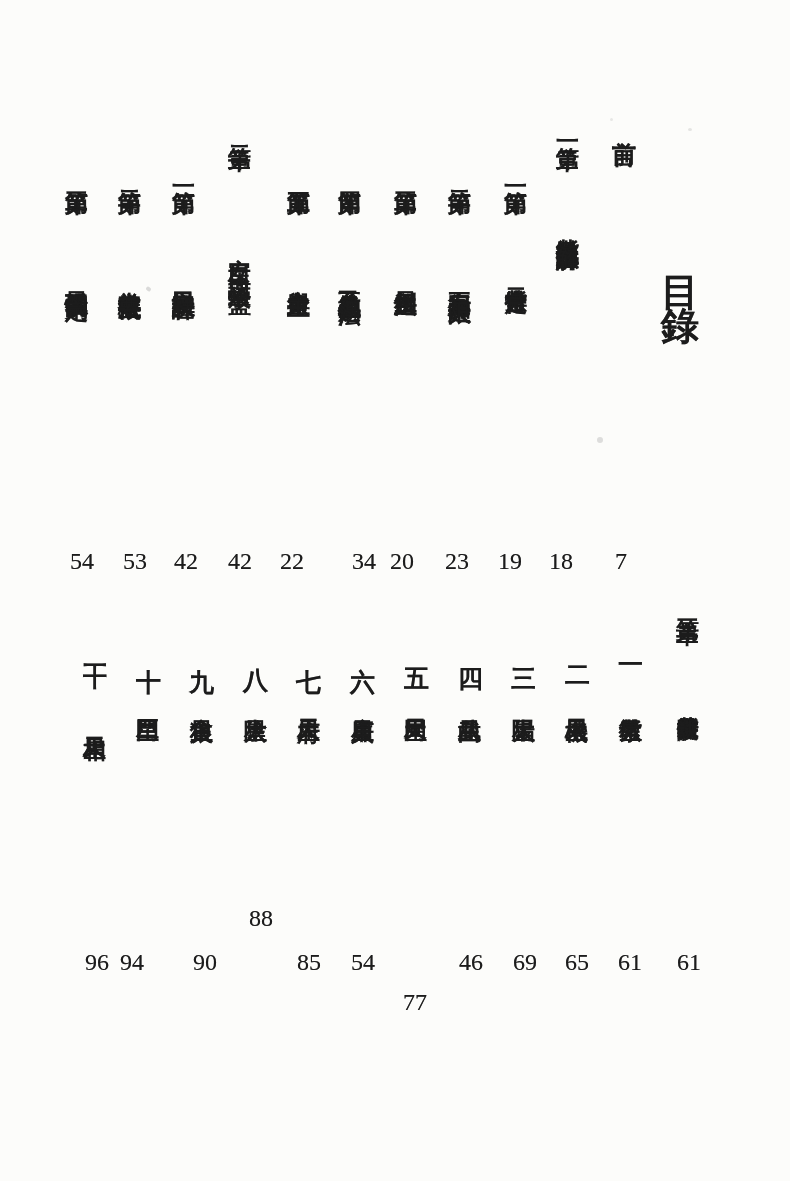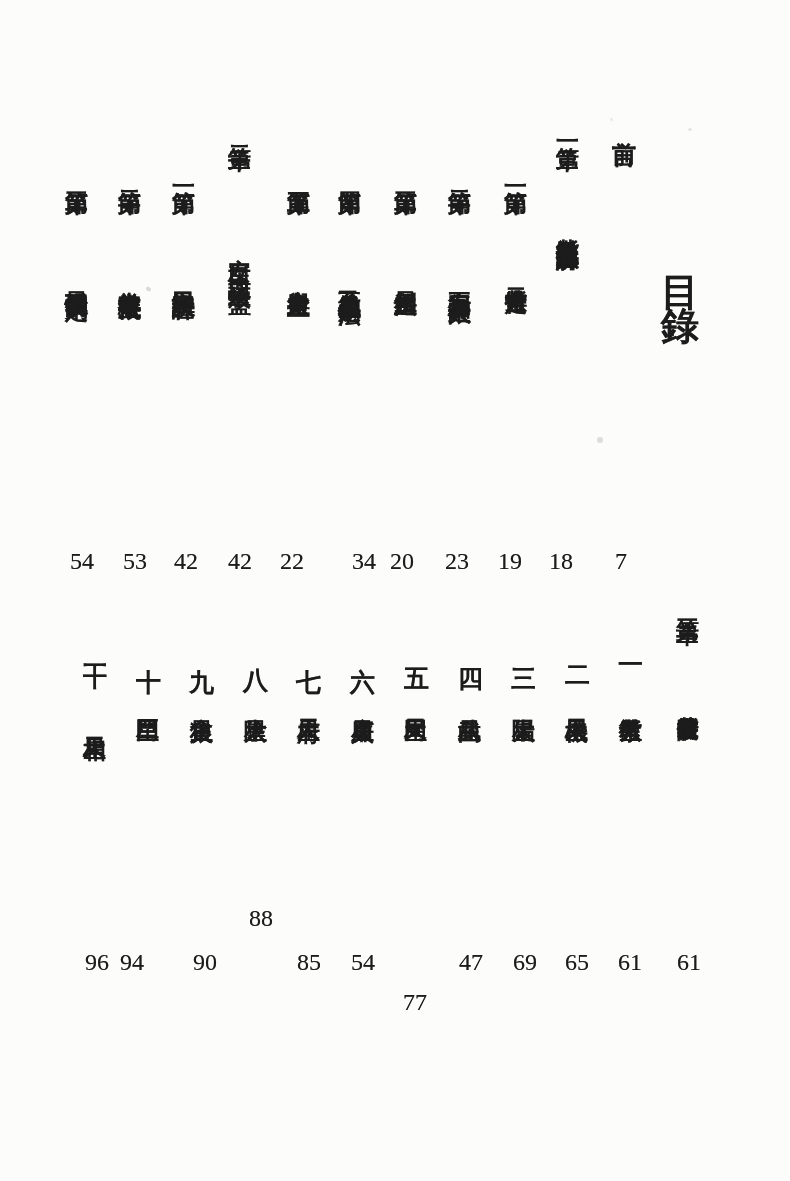--- a/index.html
+++ b/index.html
@@ -118,21 +118,21 @@
   <div class="vcol" style="left:136px;top:648px;font-size:25px;">十</div>
   <div class="vcol t" style="left:136px;top:700px;letter-spacing:1px;">巨門星</div>
 
   <div class="vcol" style="left:83px;top:645px;font-size:24px;letter-spacing:8px;">十一</div>
   <div class="vcol t" style="left:83px;top:718px;letter-spacing:1px;">天相星</div>
 
   <span class="pg" style="left:689px;top:950px;">61</span>
   <span class="pg" style="left:630px;top:950px;">61</span>
   <span class="pg" style="left:577px;top:950px;">65</span>
   <span class="pg" style="left:525px;top:950px;">69</span>
-  <span class="pg" style="left:471px;top:950px;">47</span>
+  <span class="pg" style="left:471px;top:950px;">46</span>
   <span class="pg" style="left:415px;top:990px;">77</span>
   <span class="pg" style="left:363px;top:950px;">54</span>
   <span class="pg" style="left:309px;top:950px;">85</span>
   <span class="pg" style="left:261px;top:906px;">88</span>
   <span class="pg" style="left:205px;top:950px;">90</span>
   <span class="pg" style="left:132px;top:950px;">94</span>
   <span class="pg" style="left:97px;top:950px;">96</span>
 
   <div class="speck" style="left:597px;top:437px;width:6px;height:6px;opacity:.18;"></div>
   <div class="speck" style="left:146px;top:287px;width:5px;height:4px;opacity:.2;transform:rotate(40deg);border-radius:40%;"></div>

